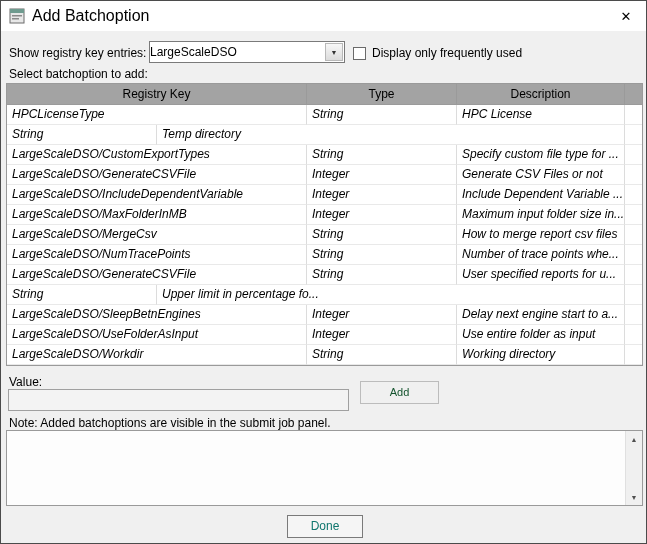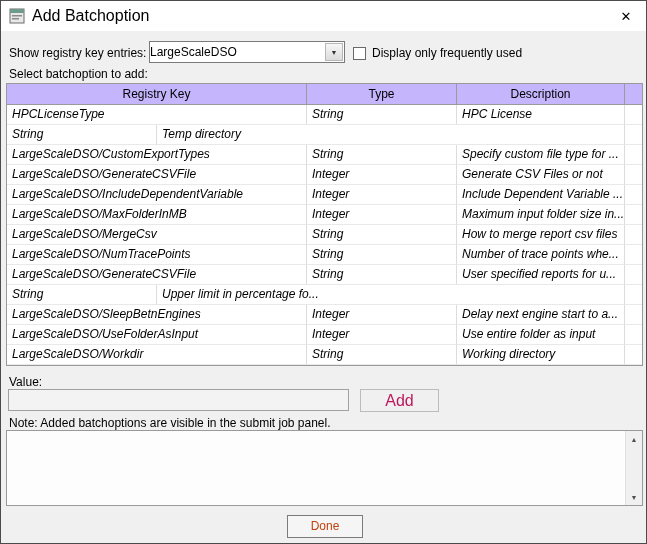--- a/index.html
+++ b/index.html
@@ -44,21 +44,21 @@
   .checkbox{
     position:absolute;left:352px;top:46px;width:13px;height:13px;
     background:#ffffff;border:1px solid #6a6a6a;box-sizing:border-box;
   }
   
   .table{
     position:absolute;left:5px;top:82px;width:637px;height:283px;
     border:1px solid #9a9a9a;background:#ffffff;
     box-sizing:border-box;overflow:hidden;
   }
-  .thead{display:flex;height:21px;background:#c4b5fd;}
+  .thead{display:flex;height:21px;background:#a3a3a3;}
   .th{
     height:21px;line-height:21px;text-align:center;
     border-right:1px solid #9a9a9a;border-bottom:1px solid #9a9a9a;
     box-sizing:border-box;overflow:hidden;white-space:nowrap;
   }
   .tr{display:flex;height:20px;background:#ffffff;}
   .td{
     height:20px;line-height:19px;padding-left:5px;
     border-right:1px solid #dcdcdc;border-bottom:1px solid #e9e9e9;
     box-sizing:border-box;overflow:hidden;white-space:nowrap;text-overflow:clip;font-style:italic;
@@ -67,23 +67,23 @@
   .col-type{width:150px;flex:0 0 auto;}
   .col-desc{flex:1 1 auto;min-width:0;}
   .col-end{width:17px;flex:0 0 auto;border-right:none;}
   
   .value-input{
     position:absolute;left:7px;top:388px;width:341px;height:22px;
     background:#f3f3f3;border:1px solid #a0a0a0;box-sizing:border-box;
     font-family:"Liberation Sans", sans-serif;font-size:12px;padding:0 4px;
   }
   .add-btn{
-    position:absolute;left:359px;top:388px;width:79px;height:23px;
-    background:#f0f0f0;border:1px solid #bcbcbc;color:#be185d;
-    font-family:"Liberation Sans", sans-serif;font-size:16px;
+    position:absolute;left:359px;top:380px;width:79px;height:23px;
+    background:#f0f0f0;border:1px solid #bcbcbc;color:#14532d;
+    font-family:"Liberation Sans", sans-serif;font-size:11px;
     text-align:center;line-height:21px;box-sizing:border-box;
   }
   
   .note-box{
     position:absolute;left:5px;top:429px;width:637px;height:76px;
     border:1px solid #9a9a9a;background:#fdfdfd;box-sizing:border-box;
   }
   .note-content{position:absolute;left:0;top:0;right:17px;bottom:0;padding:3px 5px;overflow:hidden;}
   .vscroll{
     position:absolute;right:0;top:0;width:17px;bottom:0;
@@ -92,21 +92,21 @@
   .scroll-btn{
     position:absolute;left:0;width:16px;height:16px;
     display:flex;align-items:center;justify-content:center;
     font-size:7px;color:#505050;
   }
   .scroll-up{top:0;}
   .scroll-down{bottom:0;}
   
   .done-btn{
     position:absolute;left:286px;top:514px;width:76px;height:23px;
-    background:#f5f5f5;border:1px solid #7a7a7a;color:#c2410c;
+    background:#f5f5f5;border:1px solid #7a7a7a;color:#0f766e;
     font-family:"Liberation Sans", sans-serif;font-size:12px;
     text-align:center;line-height:21px;box-sizing:border-box;
   }
 </style>
 </head>
 <body>
 
 <div class="window">
 
   <div class="titlebar">

